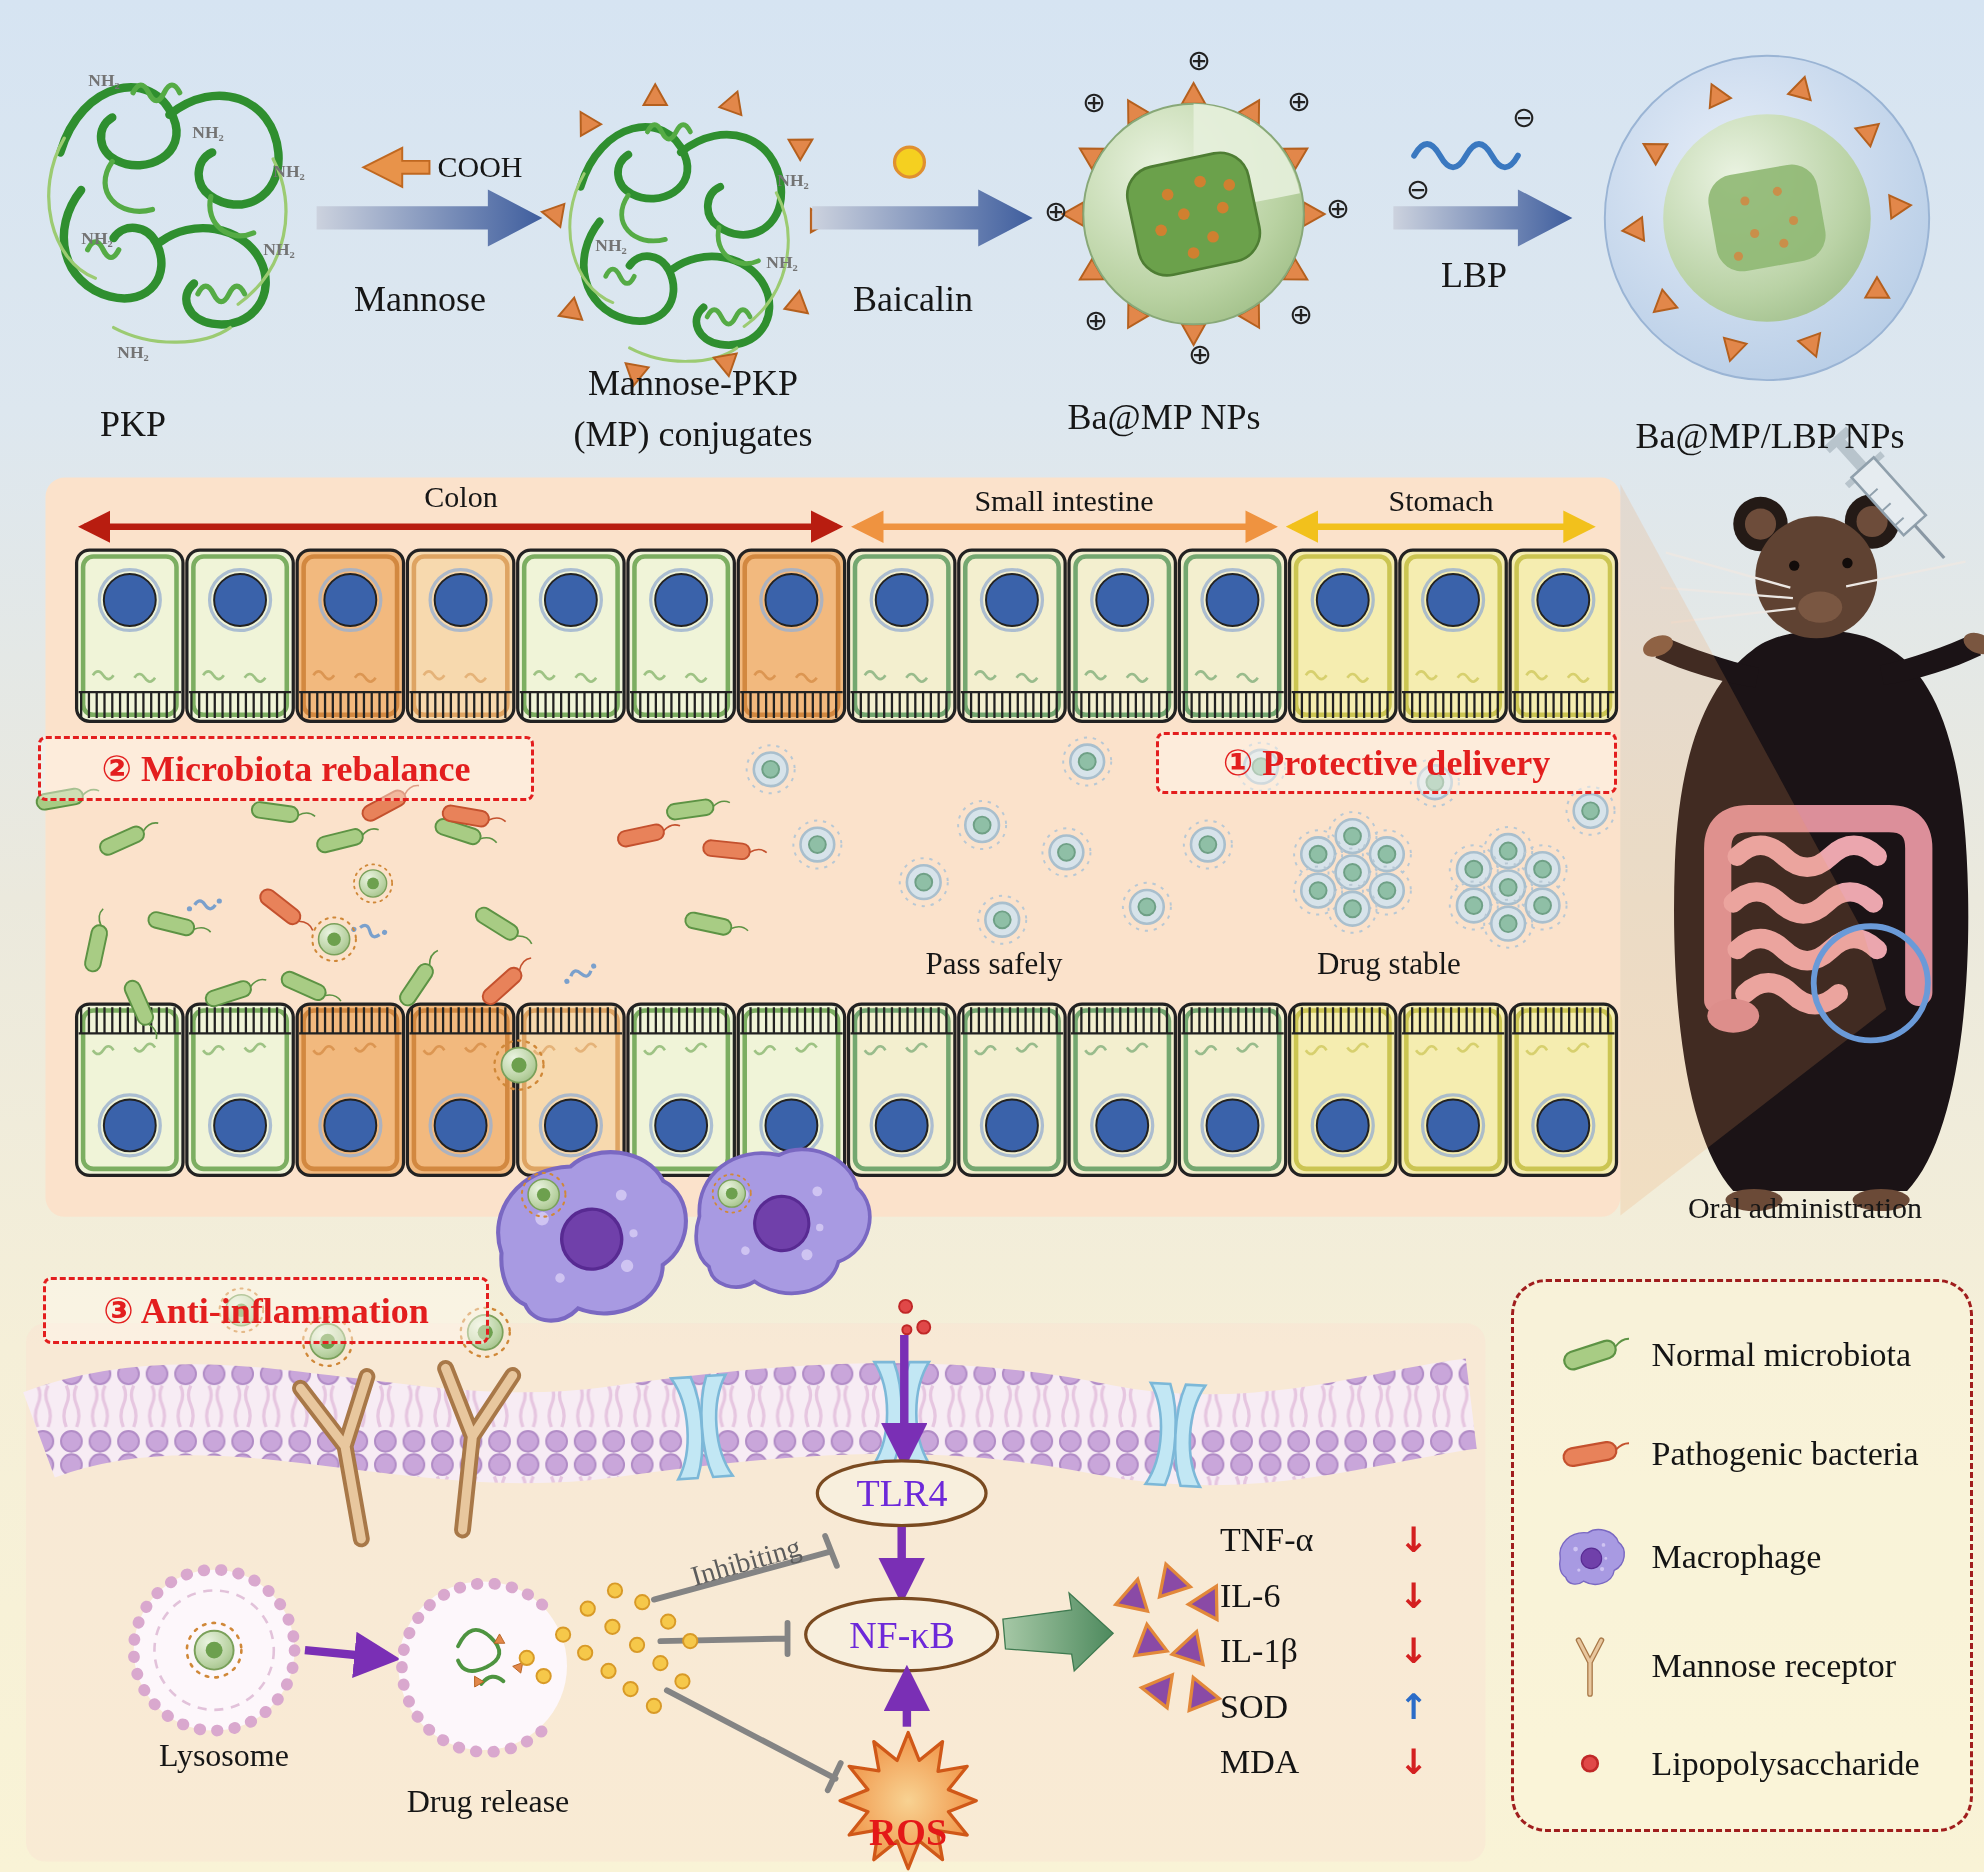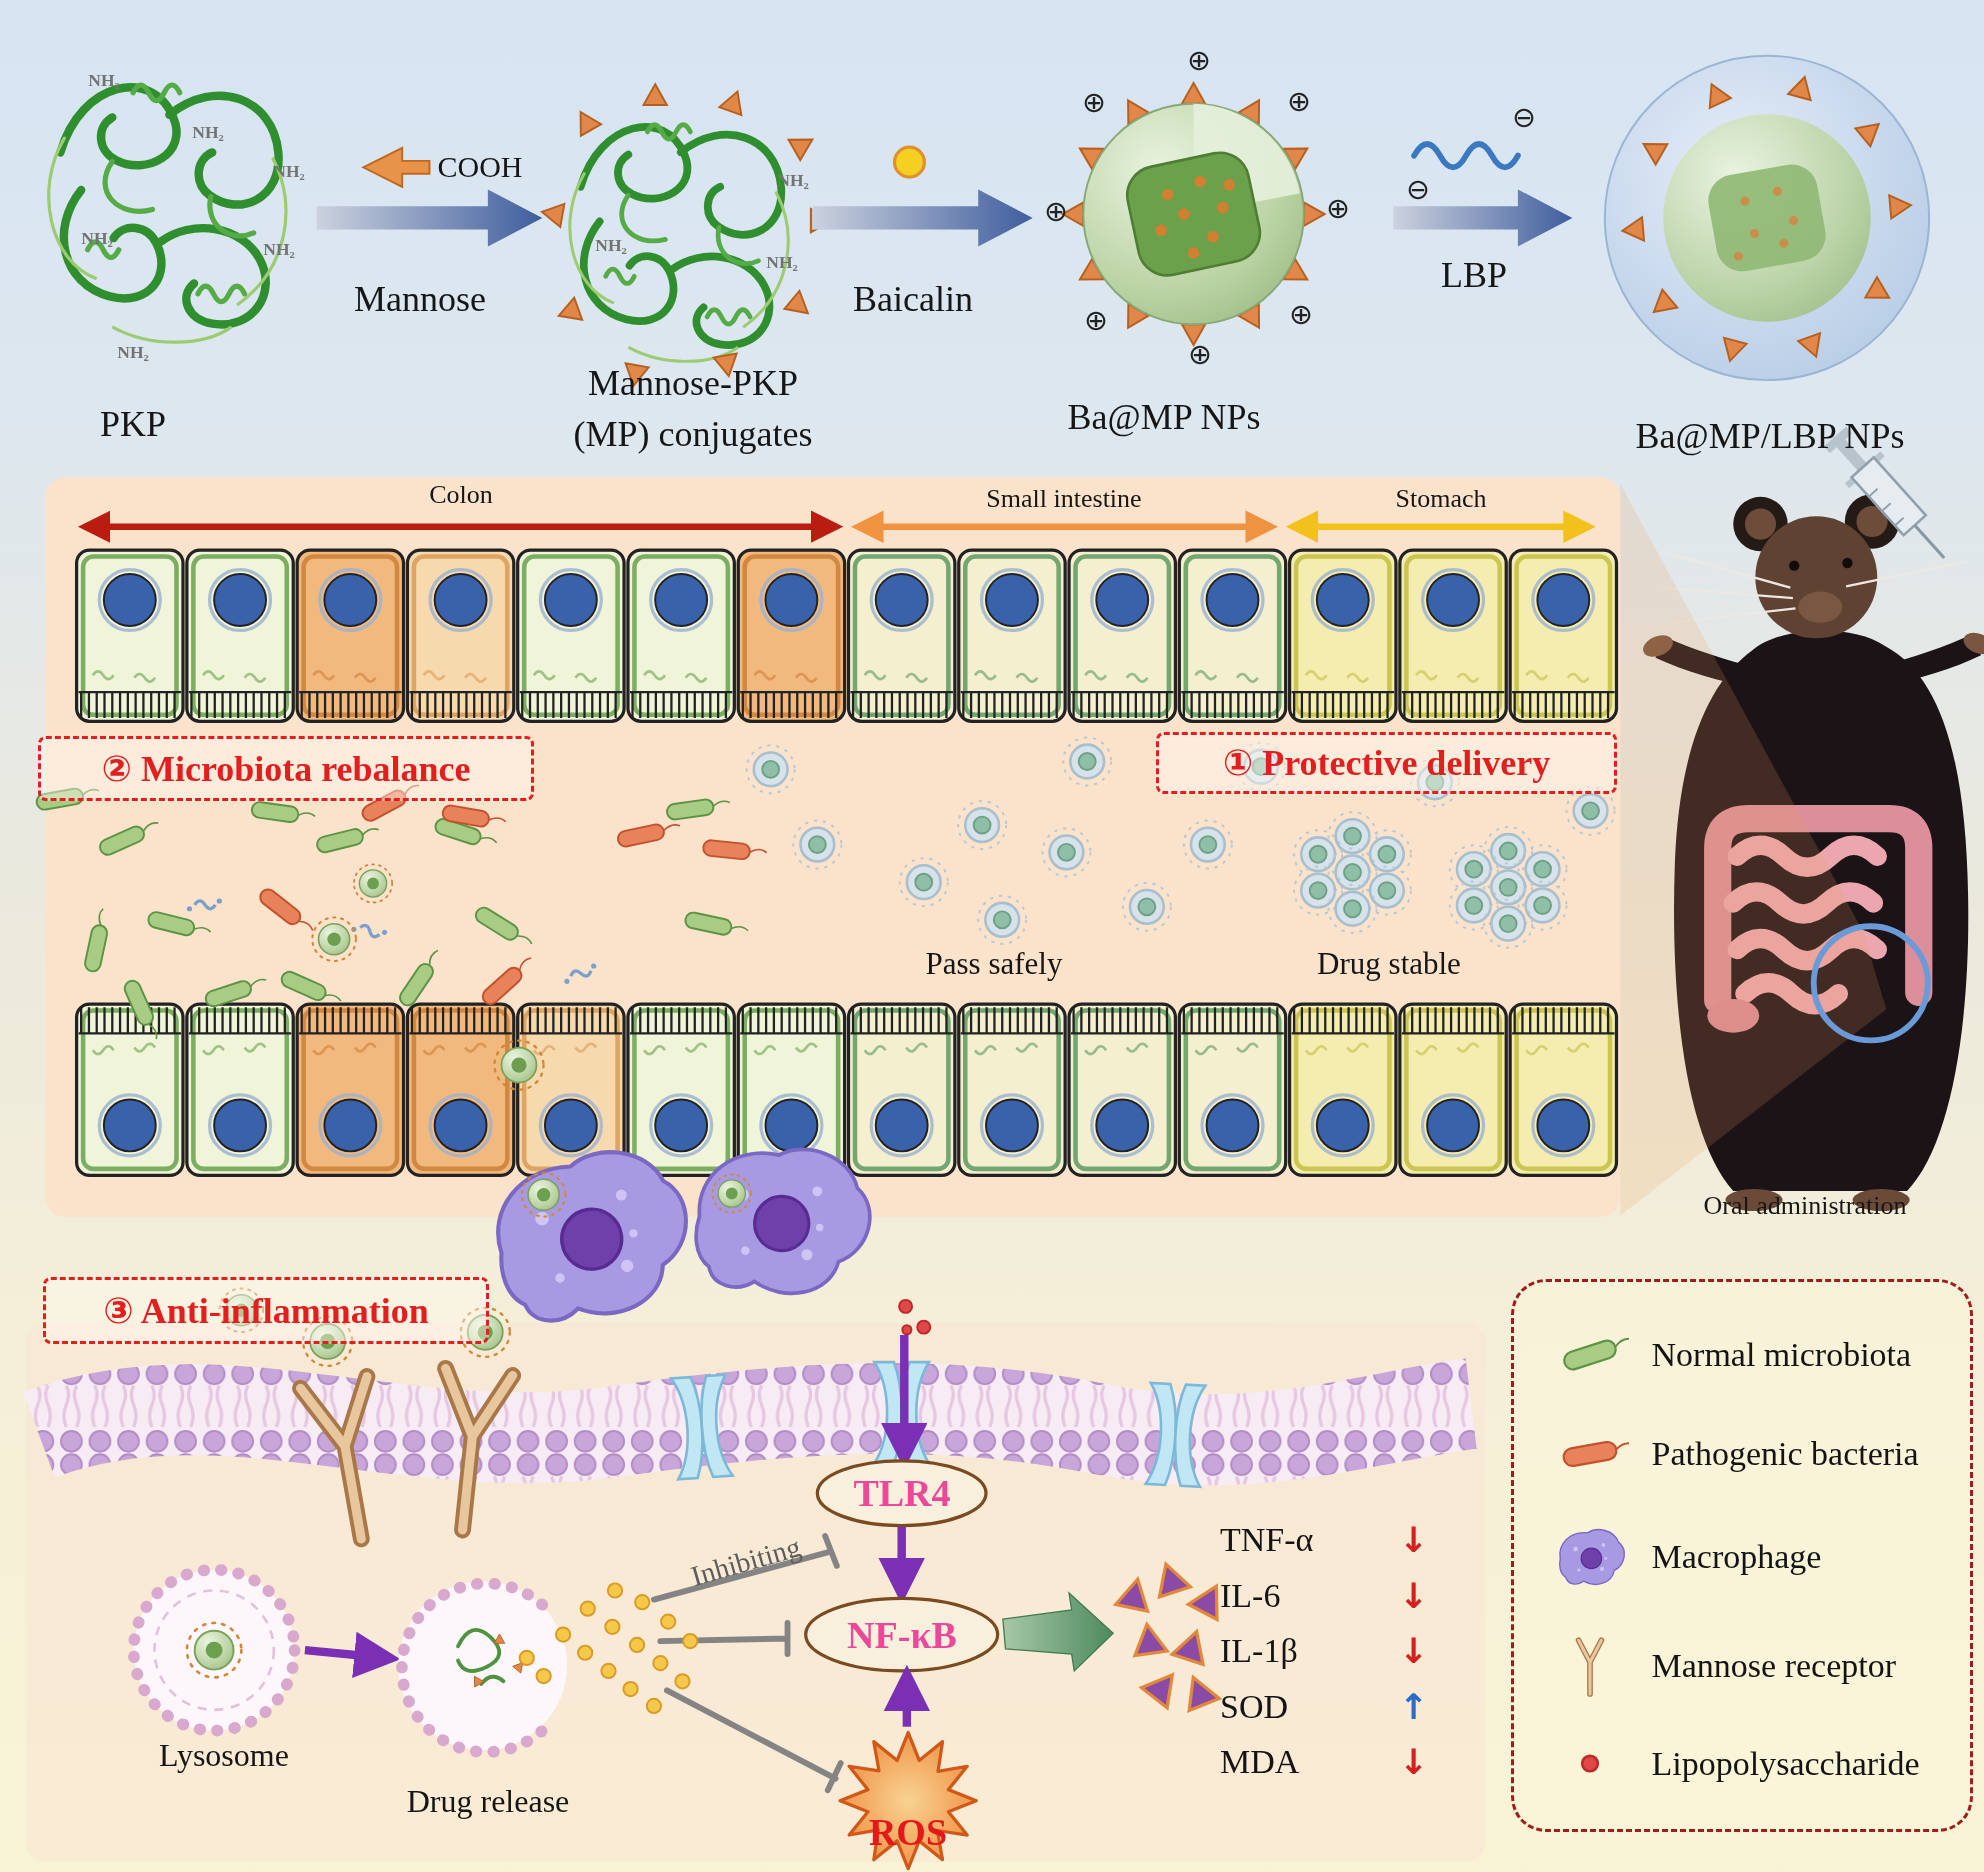--- a/index.html
+++ b/index.html
@@ -12,32 +12,32 @@
   svg.bg{position:absolute;left:0;top:0;display:block}
   .pr1{fill:none;stroke:#2f8f2f;stroke-width:13;stroke-linecap:round}
   .pr2{fill:none;stroke:#55ab45;stroke-width:8;stroke-linecap:round}
   .pr3{fill:none;stroke:#9ccb72;stroke-width:5;stroke-linecap:round}
   .cg{color:#f0f4d8;--inner:#67a14c}
   .co{color:#f2b97e;--inner:#cd7f35}
   .clo{color:#f7d9ae;--inner:#d99a55}
   .csi{color:#f3efcf;--inner:#5d9a5f}
   .cy{color:#f5edb0;--inner:#c3bd42}
   .lbl{position:absolute;transform:translateX(-50%);white-space:nowrap;color:#161616;font-size:36px}
-  .lbl.s52{font-size:26px}
+  .lbl.s52{font-size:30px}
   .lbl.s50{font-size:32px}
   .lbl.s48{font-size:31px}
   .lbl.s46{font-size:30px}
   .nh2{position:absolute;transform:translateX(-50%);font-size:17.5px;font-weight:700;color:#737373;white-space:nowrap}
   .charge{position:absolute;transform:translate(-50%,-50%);font-size:28.5px;color:#222;
           font-family:"DejaVu Sans","Liberation Sans",sans-serif}
   .redbox{position:absolute;border:3.2px dashed #e31e1e;border-radius:7.8px;
           display:flex;align-items:center;justify-content:center;
           color:#e31e1e;font-weight:700;font-size:36px;white-space:nowrap;
           background:rgba(255,248,240,.45)}
-  .ovallbl{position:absolute;transform:translate(-50%,-50%);font-weight:700;color:#ec4899;font-size:38px;white-space:nowrap}
+  .ovallbl{position:absolute;transform:translate(-50%,-50%);font-weight:400;color:#6d28d9;font-size:38px;white-space:nowrap}
   .roslbl{position:absolute;transform:translate(-50%,-50%);font-weight:700;color:#e41818;font-size:38px}
   .inhib{position:absolute;transform:translate(-50%,-50%) rotate(-16deg);color:#5c5c5c;font-size:28.5px;white-space:nowrap}
   .markers{position:absolute;left:1220px;top:1520px;display:flex;flex-direction:column;gap:15.6px}
   .marker-row{display:flex;align-items:center;width:208px;font-size:34px;color:#141414}
   .marker-arrow{margin-left:auto;font-weight:700;font-size:35px;font-family:"DejaVu Sans","Liberation Sans",sans-serif}
   .marker-row.down .marker-arrow{color:#d42020}
   .marker-row.up .marker-arrow{color:#2b6cc8}
   .legend{position:absolute;left:1511px;top:1279px;width:462px;height:553px;
           border:3.9px dashed #a01d1d;border-radius:35px;
           padding:23.4px 13px 23.4px 34px;display:flex;flex-direction:column;justify-content:space-around;

